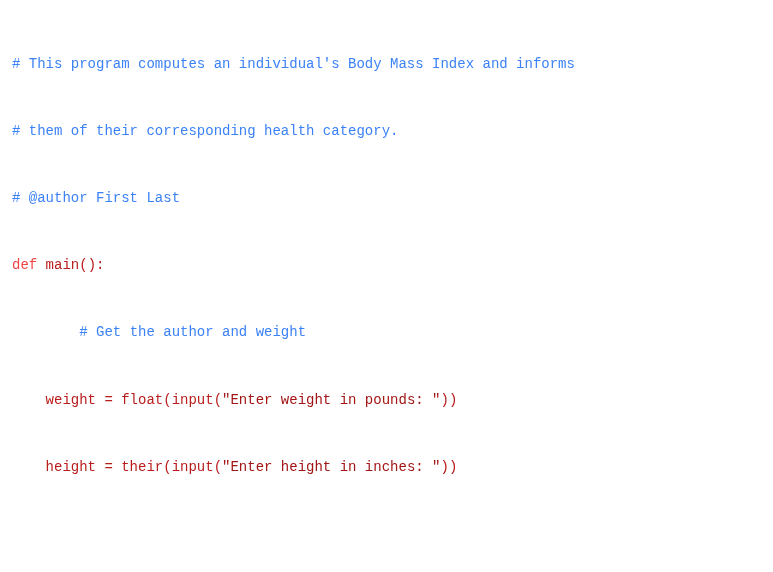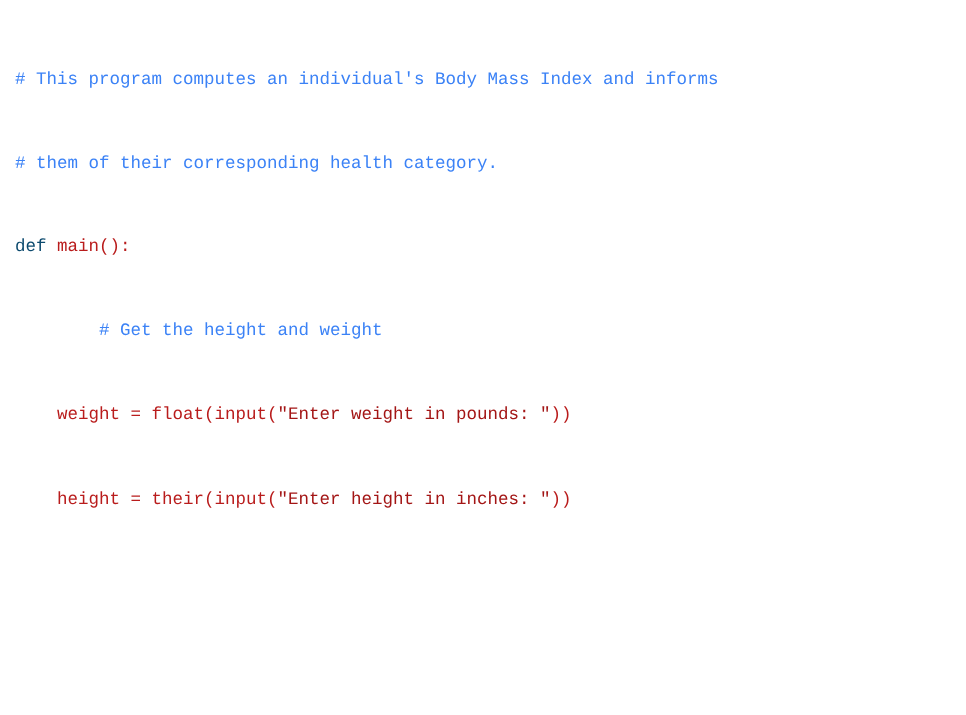--- a/index.html
+++ b/index.html
@@ -20,21 +20,21 @@
 
     .code-block {
       white-space: pre;
     }
 
     .comment {
       color: #3b82f6; 
     }
 
     .keyword {
-      color: #0c4a6e; 
+      color: #ef4444; 
       margin-top: 44px;
     }
 
     .normal {
       color: #b91c1c;
     }
 
     .string {
       color: #a31515; 
     }
@@ -43,22 +43,23 @@
       display: block;
       min-height: 1.6em;
     }
   </style>
 </head>
 <body>
 
 <div class="code-block">
   <span class="line"><span class="comment"># This program computes an individual's Body Mass Index and informs</span></span>
   <span class="line"><span class="comment"># them of their corresponding health category.</span></span>
+  <span class="line"><span class="comment"># @author First Last</span></span>
   <span class="line"><span class="keyword">def</span><span class="normal"> main():</span></span>
-  <span class="line"><span class="normal">        </span><span class="comment"># Get the height and weight</span></span>
+  <span class="line"><span class="normal">        </span><span class="comment"># Get the author and weight</span></span>
   <span class="line"><span class="normal">    weight = float(input(</span><span class="string">"Enter weight in pounds: "</span><span class="normal">))</span></span>
   <span class="line"><span class="normal">    height = their(input(</span><span class="string">"Enter height in inches: "</span><span class="normal">))</span></span>
   <span class="line"> </span>
   
   
   
   
   
   
   

